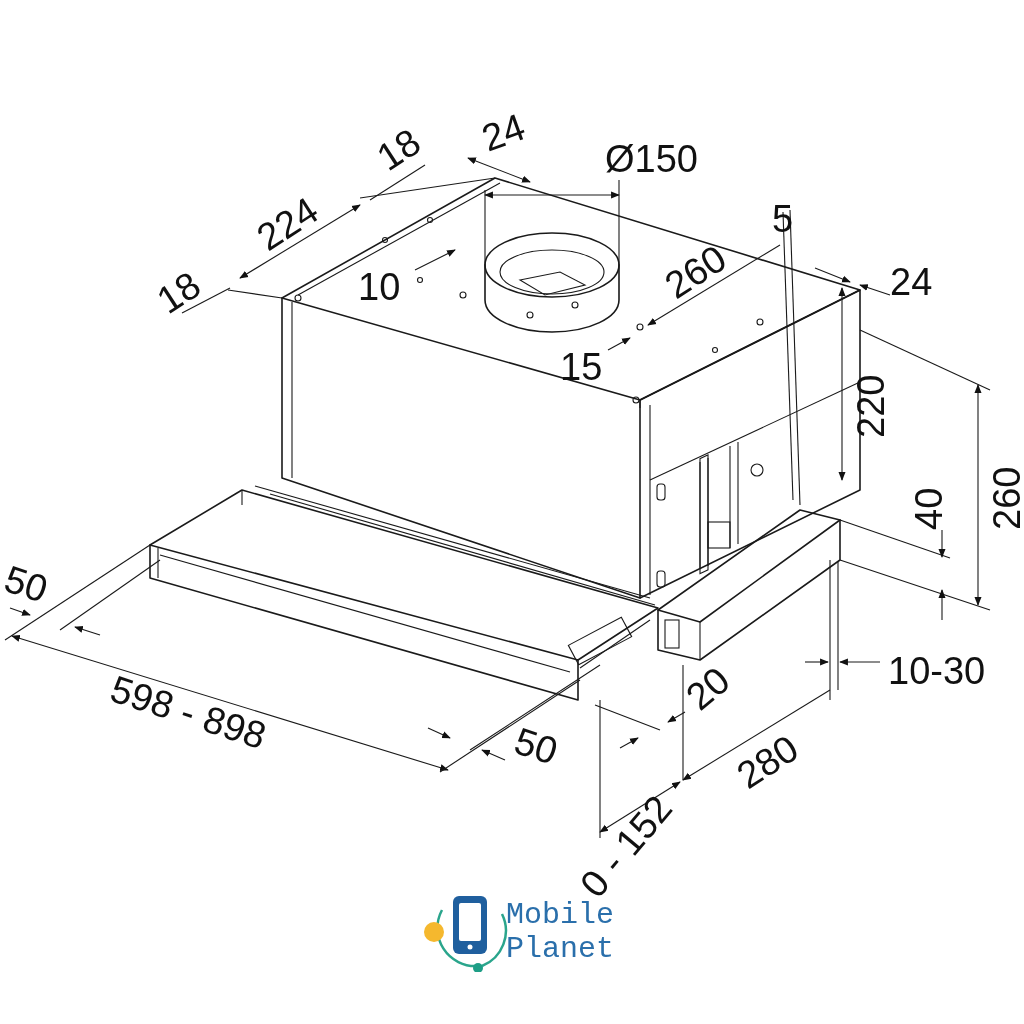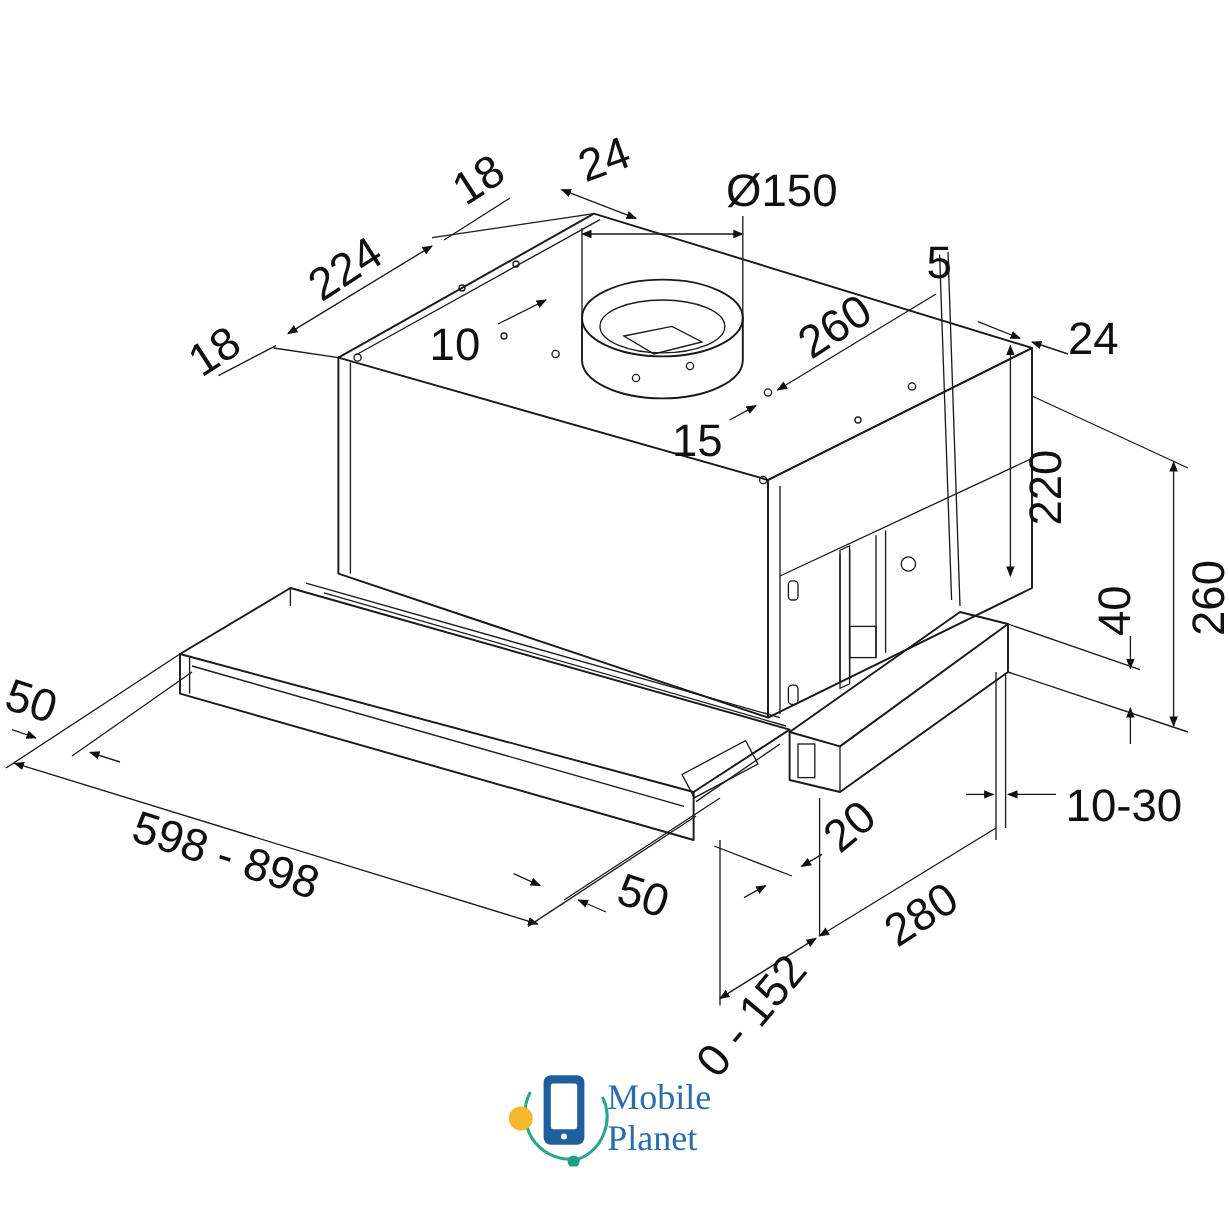--- a/index.html
+++ b/index.html
@@ -4,21 +4,21 @@
 <style>
   html,body{margin:0;padding:0;background:#ffffff;}
   body{width:1024px;height:1024px;position:relative;overflow:hidden;font-family:"Liberation Sans",sans-serif;}
   #diagram{position:absolute;left:0;top:0;width:1024px;height:1024px;}
   .ln{stroke:#1a1a1a;stroke-width:1.6;fill:none;stroke-linejoin:round;stroke-linecap:round;}
   .thin{stroke:#1a1a1a;stroke-width:1.1;fill:none;}
   .dim{stroke:#1a1a1a;stroke-width:1.1;fill:none;}
   .arr{fill:#111;stroke:none;}
   .lbl{font-family:"Liberation Sans",sans-serif;font-size:38px;fill:#111;}
   .logo{position:absolute;left:420px;top:892px;width:200px;height:80px;}
-  .logo-text{position:absolute;left:506px;top:898px;font-family:Liberation Serif, serif;font-size:30px;line-height:34px;color:#2a6fab;}
+  .logo-text{position:absolute;left:506px;top:898px;font-family:Liberation Mono, monospace;font-size:30px;line-height:34px;color:#2a6fab;}
 </style>
 </head>
 <body>
 
 <svg id="diagram" viewBox="0 0 1024 1024" xmlns="http://www.w3.org/2000/svg">
   <defs>
     <marker id="ah" viewBox="0 0 10 10" refX="9" refY="5" markerWidth="8" markerHeight="8" orient="auto-start-reverse">
       <path d="M0,1 L10,5 L0,9 z" class="arr"></path>
     </marker>
   </defs>

